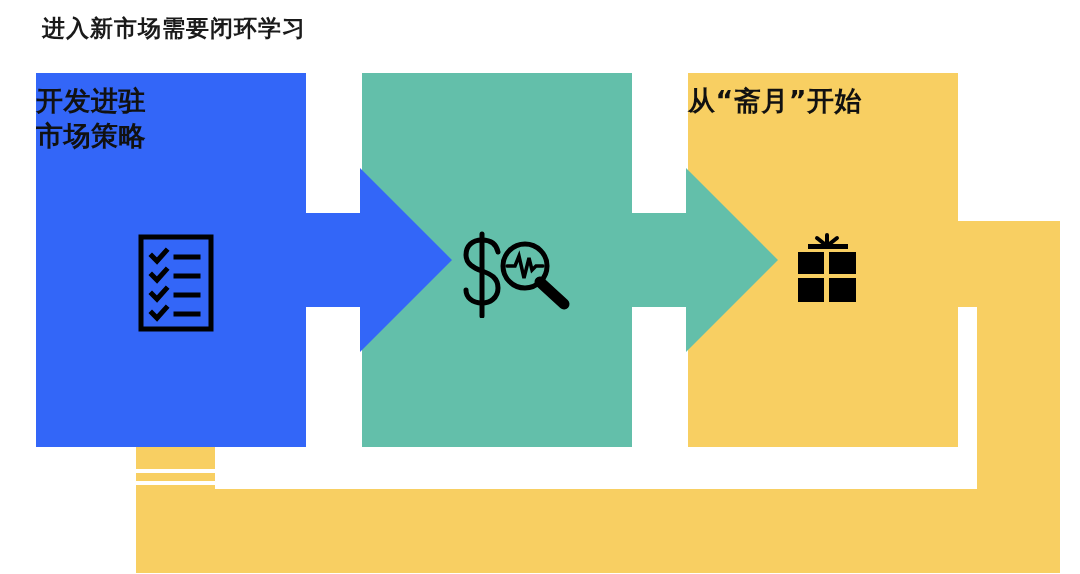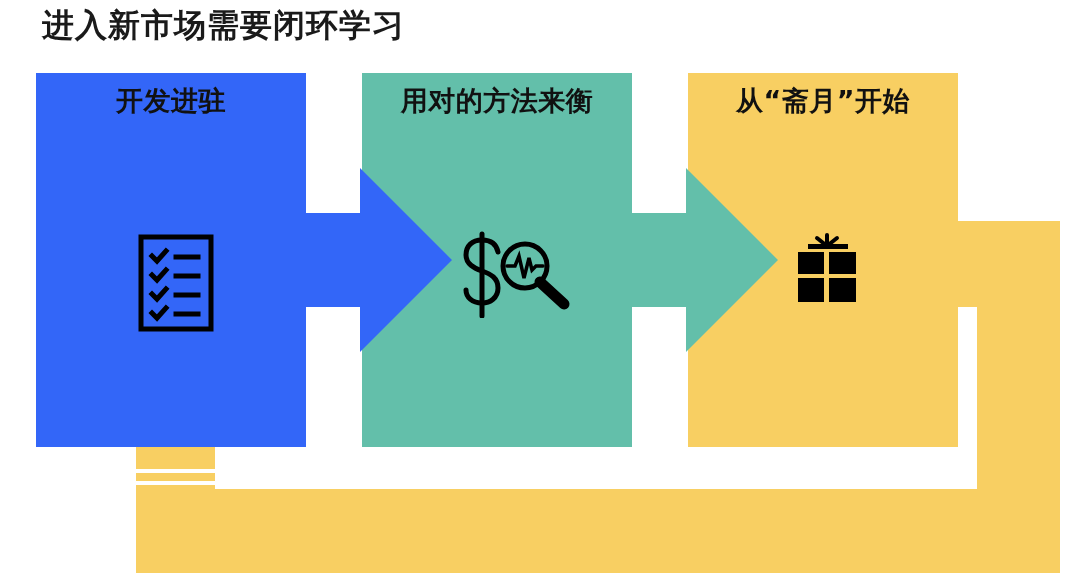--- a/index.html
+++ b/index.html
@@ -1,21 +1,21 @@
 <!DOCTYPE html>
 <html><head>
 <meta charset="utf-8">
 <style>
   html, body { margin:0; padding:0; }
   body { width:1080px; height:574px; background:#ffffff; position:relative; overflow:hidden;
          font-family:"DejaVu Sans", "Liberation Sans", sans-serif; }
-  .title { position:absolute; left:42px; top:4px; font-size:32px; font-weight:bold; color:#1a1a1a; letter-spacing:1px; }
+  .title { position:absolute; left:42px; top:13px; font-size:23px; font-weight:bold; color:#1a1a1a; letter-spacing:1px; }
   .abs { position:absolute; }
   .box { position:absolute; }
-  .box-label { position:absolute; left:0; right:0; text-align:center; font-size:27px; font-weight:bold;
+  .box-label { position:absolute; left:0; right:0; font-size:27px; font-weight:bold;
                color:#111; line-height:35px; letter-spacing:0.5px; }
   svg.layer { position:absolute; left:0; top:0; }
 </style>
 </head>
 <body>
 
 <div class="title">进入新市场需要闭环学习</div>
 
 <svg class="layer" width="1080" height="574" viewBox="0 0 1080 574">
 
@@ -35,39 +35,39 @@
   <rect x="36" y="73" width="270" height="374" fill="#3366f8"></rect>
 
   <polygon points="306,213 360,213 360,168 452,260 360,352 360,307 306,307" fill="#3366f8"></polygon>
 
   <polygon points="632,213 686,213 686,168 778,260 686,352 686,307 632,307" fill="#63bfaa"></polygon>
 </svg>
 
 <div class="box" style="left:36px;top:73px;width:270px;height:374px;">
   <div class="box-label" style="top:10px;">
     <div>开发进驻</div>
+    <div>市场策略</div>
   </div>
 </div>
 <svg class="abs" style="left:138px;top:234px;" width="76" height="98" viewBox="0 0 76 98">
   <rect x="3" y="3" width="70" height="92" fill="none" stroke="#000" stroke-width="5"></rect>
   <g stroke="#000" stroke-width="5" fill="none" stroke-linecap="square">
     <polyline points="14,22 19,27 28,17"></polyline>
     <line x1="38" y1="23" x2="60" y2="23"></line>
     <polyline points="14,41 19,46 28,36"></polyline>
     <line x1="38" y1="42" x2="60" y2="42"></line>
     <polyline points="14,60 19,65 28,55"></polyline>
     <line x1="38" y1="61" x2="60" y2="61"></line>
     <polyline points="14,79 19,84 28,74"></polyline>
     <line x1="38" y1="80" x2="60" y2="80"></line>
   </g>
 </svg>
 
 <div class="box" style="left:362px;top:73px;width:270px;height:374px;">
   <div class="box-label" style="top:10px;">
-    <div>用对的方法来衡</div>
   </div>
 </div>
 <svg class="abs" style="left:460px;top:228px;" width="120" height="90" viewBox="0 0 120 90">
   <g fill="none" stroke="#000" stroke-width="5" stroke-linecap="round">
     <line x1="22" y1="6" x2="22" y2="88"></line>
     <path d="M38,24 C36,14 28,12 22,12 C12,12 6,18 6,27 C6,36 14,40 22,43 C31,46 38,50 38,60 C38,70 30,75 22,75 C12,75 6,69 6,62"></path>
     <circle cx="65" cy="38" r="22"></circle>
     <polyline points="47,38 55,38 59,28 64,50 69,30 72,42 76,38 83,38" stroke-width="3.5"></polyline>
   </g>
   <line x1="80" y1="54" x2="104" y2="76" stroke="#000" stroke-width="11" stroke-linecap="round"></line>

